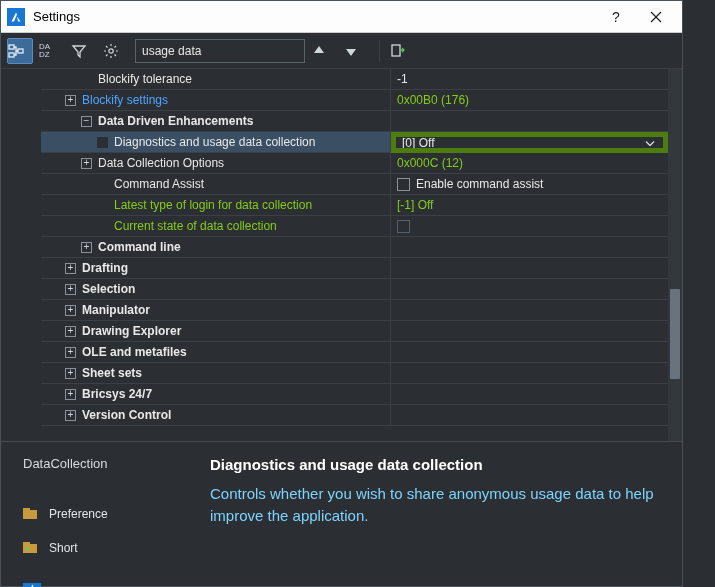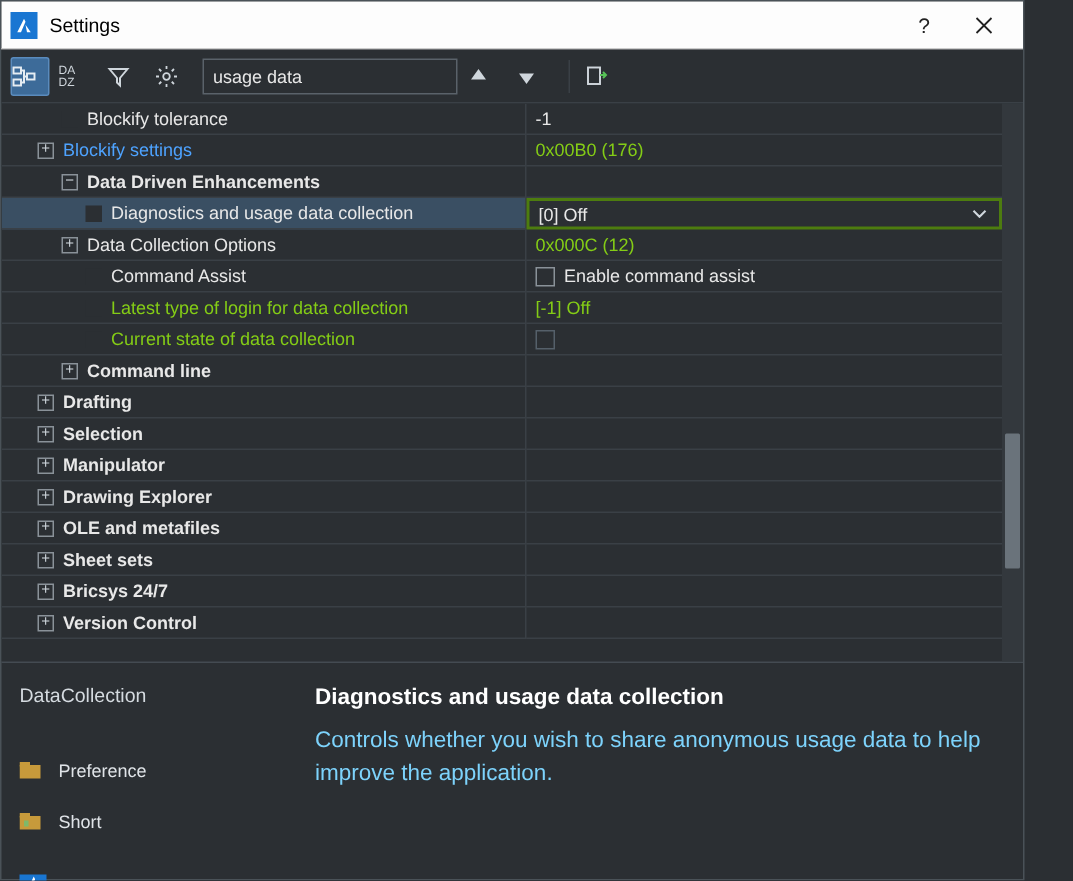--- a/index.html
+++ b/index.html
@@ -14,38 +14,38 @@
   
   .toolbar { height: 36px; background: #2b2f33; display: flex; align-items: center; padding: 0 6px; gap: 6px; border-bottom: 1px solid #3a4046; }
   .tool-btn { width: 26px; height: 26px; display: flex; align-items: center; justify-content: flex-start; border-radius: 2px; color: #c8d0d6; }
   .tool-btn.active { background: #3d6b99; border: 1px solid #5a8bbd; }
   .tool-btn svg { width: 16px; height: 16px; }
   .search { flex: 0 0 170px; height: 24px; background: #2b2f33; border: 1px solid #5a626a; color: #e8e8e8; font-size: 12px; padding: 0 6px; }
   .tool-sep { width: 1px; height: 22px; background: #3a4046; margin: 0 4px; }
   .tool-az { font-size: 8px; line-height: 8px; letter-spacing: 0; color: #cfd6dc; display:flex; flex-direction:column; align-items:flex-start; }
   
   .grid-wrap { flex: 1; display: flex; overflow: hidden; }
-  .grid { flex: 1; overflow-y: auto; background: #2b2f33; font-size: 12px; }
+  .grid { flex: 1; overflow-y: auto; background: #2b2f33; font-size: 12px; padding-left: 40px; }
   .grid-scrollbar { width: 14px; background: #33383d; position: relative; }
   .scrollbar-thumb { position: absolute; right: 2px; width: 10px; background: #6a737b; border-radius: 1px; }
   .row { display: flex; align-items: center; height: 21px; }
   .cell-name { width: 350px; display: flex; align-items: center; height: 100%; padding-right: 6px; white-space: nowrap; overflow: hidden; border-right: 1px solid #3a4046; border-bottom: 1px solid #3a4046;}
   .cell-value { flex: 1; display: flex; align-items: center; height: 100%; padding-left: 6px; white-space: nowrap; overflow: hidden; border-bottom: 1px solid #3a4046; position: relative; }
   .expander { width: 11px; height: 11px; border: 1px solid #8a9299; display: flex; align-items: center; justify-content: center; font-size: 10px; line-height: 8px; color: #cfd6dc; margin-right: 6px; flex-shrink: 0; background: #2b2f33;}
   .expander.empty { border: none; }
   .bold { font-weight: 600; }
   .link { color: #4ea3ff; }
   .dim { color: #84cc16; }
   .cb { width: 13px; height: 13px; border: 1px solid #8a9299; background: #2b2f33; margin-right: 6px; }
   .dd-arrow { position: absolute; right: 8px; top: 50%; transform: translateY(-50%); color: #cfd6dc; font-size: 10px;}
   .selected .cell-name { background: #3a4f63; }
-  .selected .cell-value { background: #2b2f33; border: 2px solid #4d7c0f; }
+  .selected .cell-value { background: #2b2f33; border: 5px solid #4d7c0f; }
   
   .bottom { height: 145px; border-top: 1px solid #444b52; display: flex; }
-  .bottom-left { width: 205px; padding: 14px 12px 10px 12px; display:flex; flex-direction:column; gap:20px;}
+  .bottom-left { width: 205px; padding: 14px 12px 10px 22px; display:flex; flex-direction:column; gap:20px;}
   .bottom-left .varname { font-size: 13px; color: #d5dbe0; margin-bottom: 16px; }
   .suggest { display: flex; align-items: center; height: 26px; font-size: 12px; color: #e0e4e8; gap: 10px; }
   .suggest .bicon { width: 16px; height: 14px; display: flex; align-items: center; justify-content: center; }
   .bottom-right { flex: 1; padding: 14px 18px 10px 4px; }
   .bottom-right h2 { font-size: 15px; font-weight: 700; color: #fff; margin-bottom: 10px; }
   .bottom-right p { font-size: 15px; color: #7dd3fc; line-height: 1.45; }
   .app-badge-small { width: 18px; height: 18px; background: #1976d2; display:flex; align-items:center; justify-content:center; margin-top: 8px;}
   .app-badge-small svg { width: 11px; height: 11px; }
 </style>
 </head>

